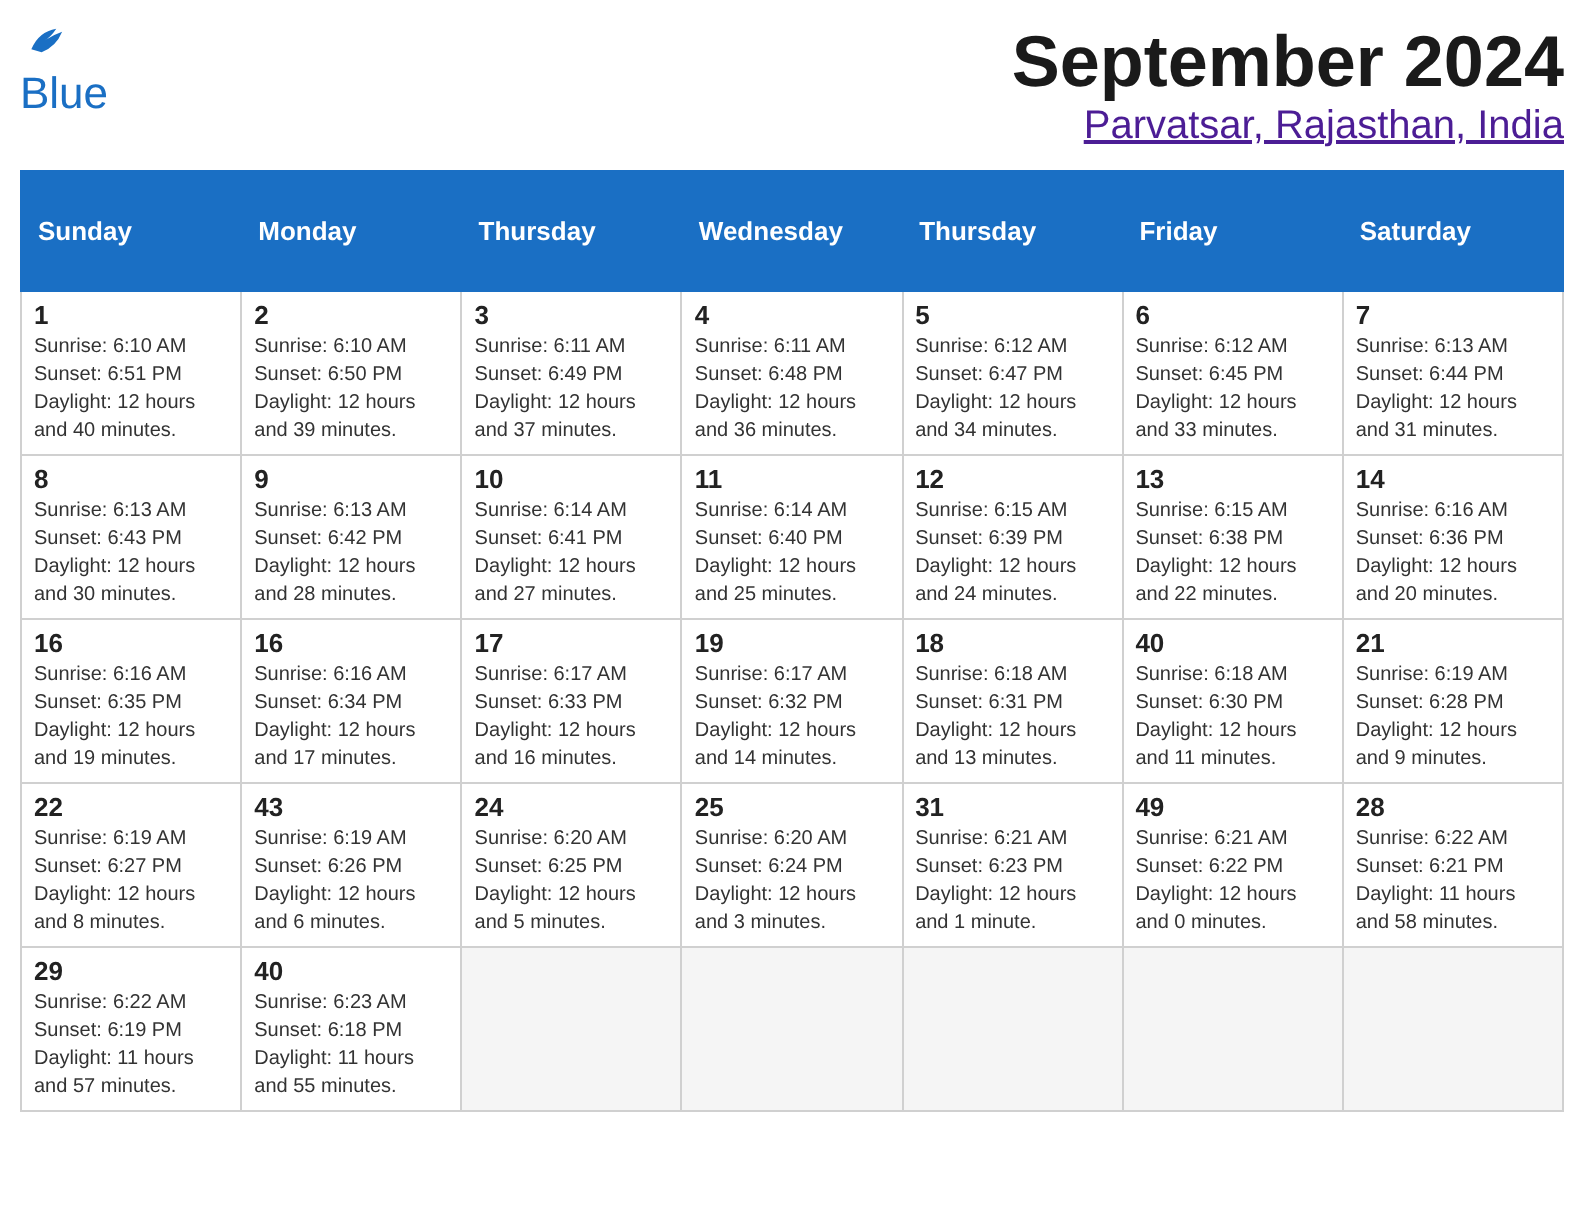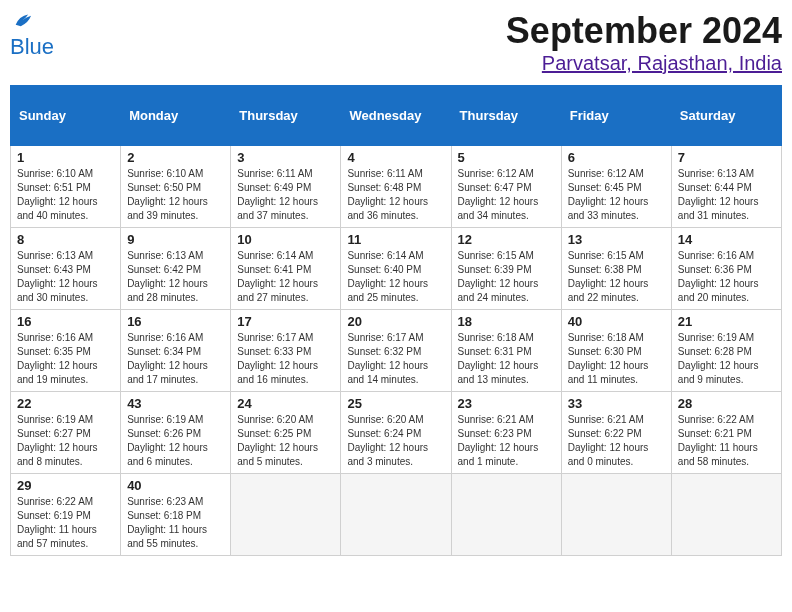--- a/index.html
+++ b/index.html
@@ -189,21 +189,21 @@
         </td>
         <td>
           <span class="day-num">16</span>
           <div class="cell-text">Sunrise: 6:16 AM<br>Sunset: 6:34 PM<br>Daylight: 12 hours and 17 minutes.</div>
         </td>
         <td>
           <span class="day-num">17</span>
           <div class="cell-text">Sunrise: 6:17 AM<br>Sunset: 6:33 PM<br>Daylight: 12 hours and 16 minutes.</div>
         </td>
         <td>
-          <span class="day-num">20</span>
+          <span class="day-num">19</span>
           <div class="cell-text">Sunrise: 6:17 AM<br>Sunset: 6:32 PM<br>Daylight: 12 hours and 14 minutes.</div>
         </td>
         <td>
           <span class="day-num">18</span>
           <div class="cell-text">Sunrise: 6:18 AM<br>Sunset: 6:31 PM<br>Daylight: 12 hours and 13 minutes.</div>
         </td>
         <td>
           <span class="day-num">40</span>
           <div class="cell-text">Sunrise: 6:18 AM<br>Sunset: 6:30 PM<br>Daylight: 12 hours and 11 minutes.</div>
         </td>
@@ -223,25 +223,25 @@
         </td>
         <td>
           <span class="day-num">24</span>
           <div class="cell-text">Sunrise: 6:20 AM<br>Sunset: 6:25 PM<br>Daylight: 12 hours and 5 minutes.</div>
         </td>
         <td>
           <span class="day-num">25</span>
           <div class="cell-text">Sunrise: 6:20 AM<br>Sunset: 6:24 PM<br>Daylight: 12 hours and 3 minutes.</div>
         </td>
         <td>
-          <span class="day-num">23</span>
+          <span class="day-num">31</span>
           <div class="cell-text">Sunrise: 6:21 AM<br>Sunset: 6:23 PM<br>Daylight: 12 hours and 1 minute.</div>
         </td>
         <td>
-          <span class="day-num">33</span>
+          <span class="day-num">49</span>
           <div class="cell-text">Sunrise: 6:21 AM<br>Sunset: 6:22 PM<br>Daylight: 12 hours and 0 minutes.</div>
         </td>
         <td>
           <span class="day-num">28</span>
           <div class="cell-text">Sunrise: 6:22 AM<br>Sunset: 6:21 PM<br>Daylight: 11 hours and 58 minutes.</div>
         </td>
       </tr>
       <tr class="last-row">
         <td>
           <span class="day-num">29</span>

